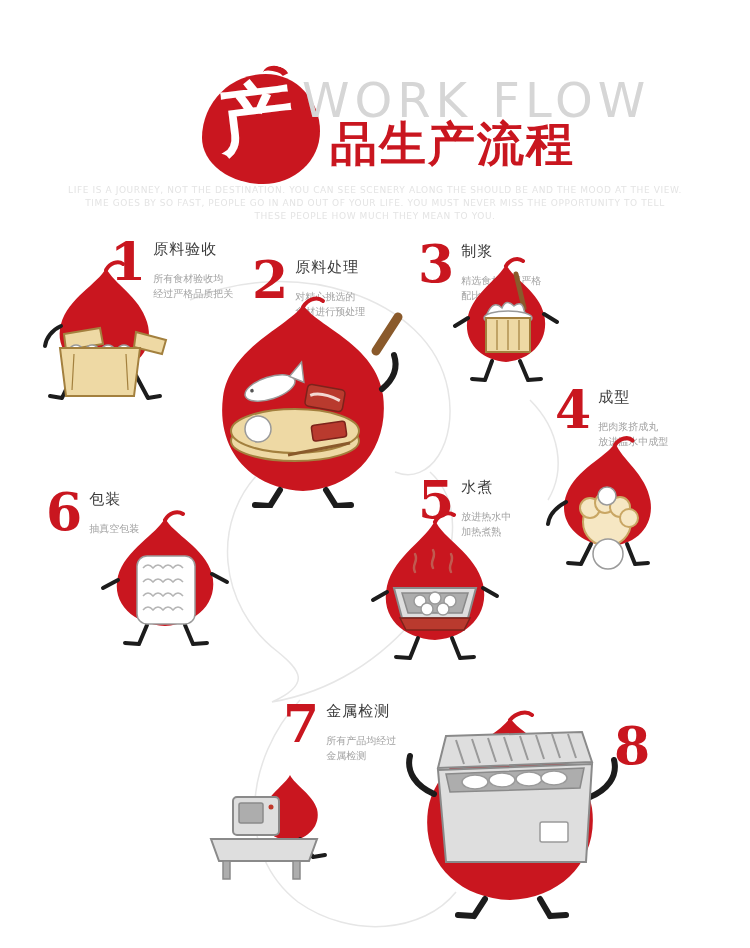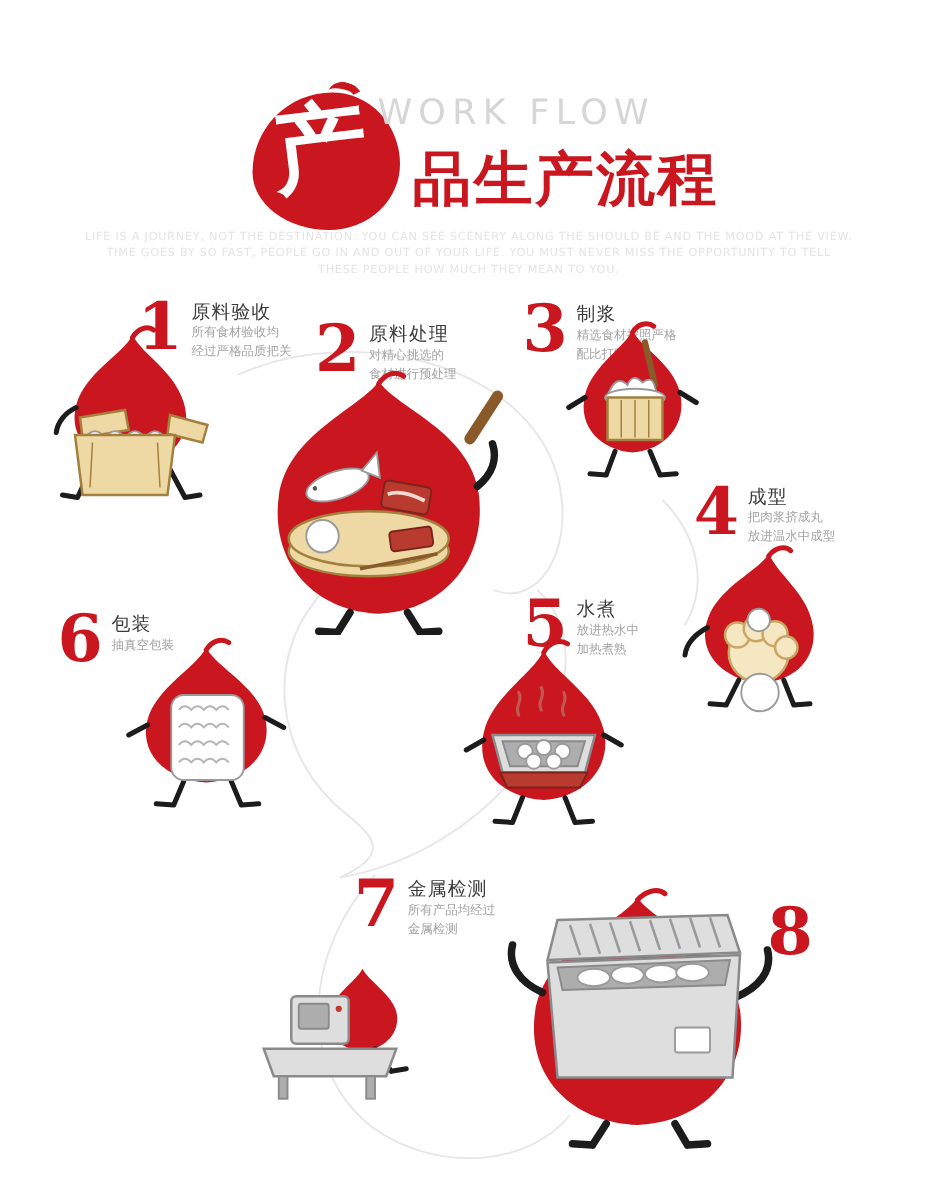--- a/index.html
+++ b/index.html
@@ -15,33 +15,33 @@
   body{background:#fff;font-family:"DejaVu Sans","Liberation Sans",sans-serif}
   .page{position:relative;width:750px;height:948px;margin:0 auto;background:#fff;overflow:hidden}
 
   
   .logo-blob{position:absolute;left:202px;top:74px;width:118px;height:110px;background:var(--red);
     border-radius:54% 46% 48% 52% / 58% 52% 48% 42%}
   .logo-blob::before{content:"";position:absolute;top:-8px;left:60px;width:22px;height:16px;
     border-top:6px solid var(--red);border-right:6px solid transparent;border-radius:50%;transform:rotate(18deg)}
   .logo-char{position:absolute;left:16px;top:6px;font-family:"DejaVu Serif","Liberation Serif",serif;
     font-size:76px;line-height:1;color:#fff;transform:rotate(-7deg);font-weight:700}
-  .workflow{position:absolute;left:302px;top:76px;font-size:28px;line-height:1;color:var(--lightgray);
+  .workflow{position:absolute;left:302px;top:76px;font-size:48px;line-height:1;color:var(--lightgray);
     letter-spacing:5px;font-weight:500}
   .title-cn{position:absolute;left:330px;top:118px;font-size:47px;line-height:1.1;color:var(--red);
     font-weight:700;letter-spacing:2px}
   .taglines{position:absolute;left:0;top:184px;width:750px;text-align:center;color:var(--faint);
     font-size:9px;line-height:13px;letter-spacing:.6px;text-transform:uppercase}
 
   
   .step{position:absolute;display:flex;gap:7px;align-items:flex-start}
   .step .num{font-family:"DejaVu Serif","Liberation Serif",serif;font-weight:700;font-size:52px;
     line-height:.85;color:var(--red)}
   .step .label{font-size:15px;font-weight:400;color:var(--label);letter-spacing:1px}
-  .step .desc{margin-top:1px;font-size:10px;color:var(--desc);line-height:1.45;white-space:pre-line}
+  .step .desc{margin-top:13px;font-size:10px;color:var(--desc);line-height:1.45;white-space:pre-line}
   .step-1{left:110px;top:240px}
   .step-2{left:252px;top:258px}
   .step-3{left:418px;top:242px}
   .step-4{left:555px;top:388px}
   .step-5{left:418px;top:478px}
   .step-6{left:46px;top:490px}
   .step-7{left:283px;top:702px}
   .step-8{left:614px;top:724px}
 
   

